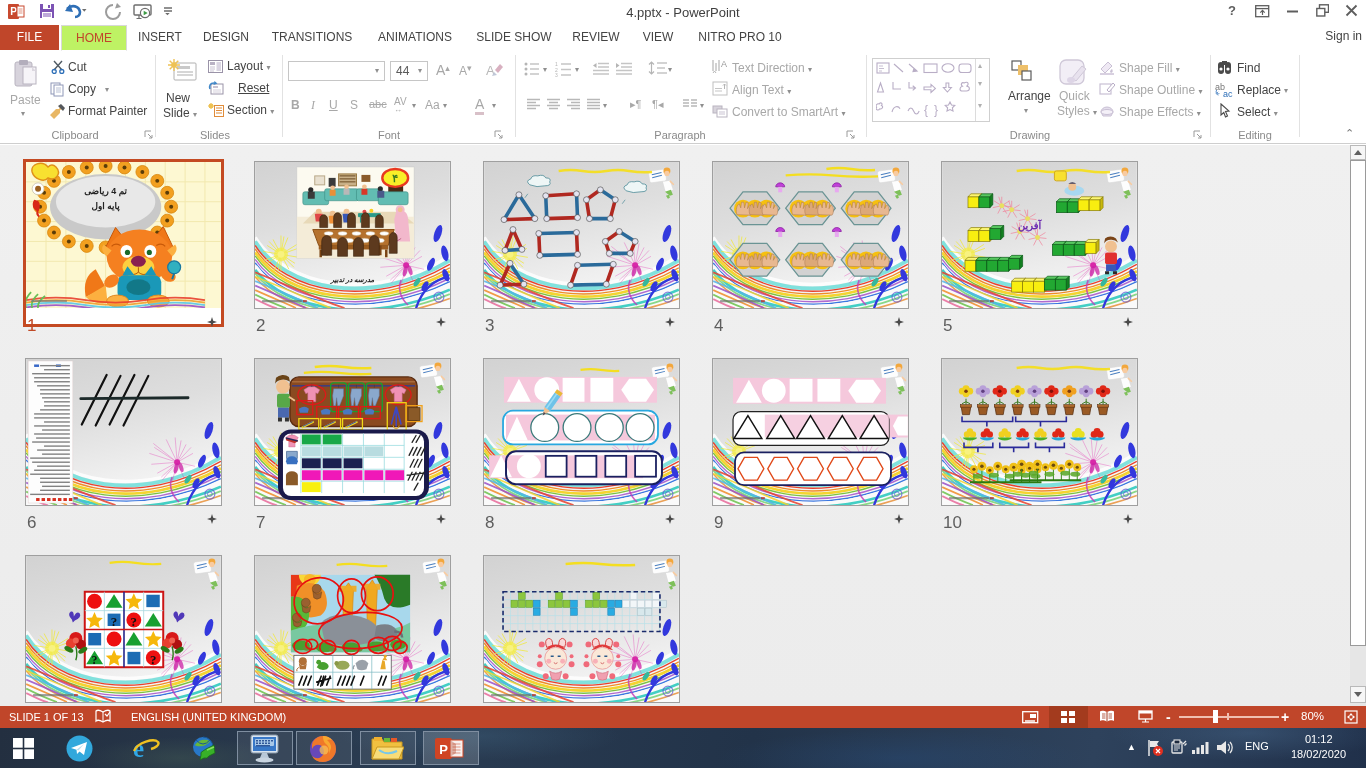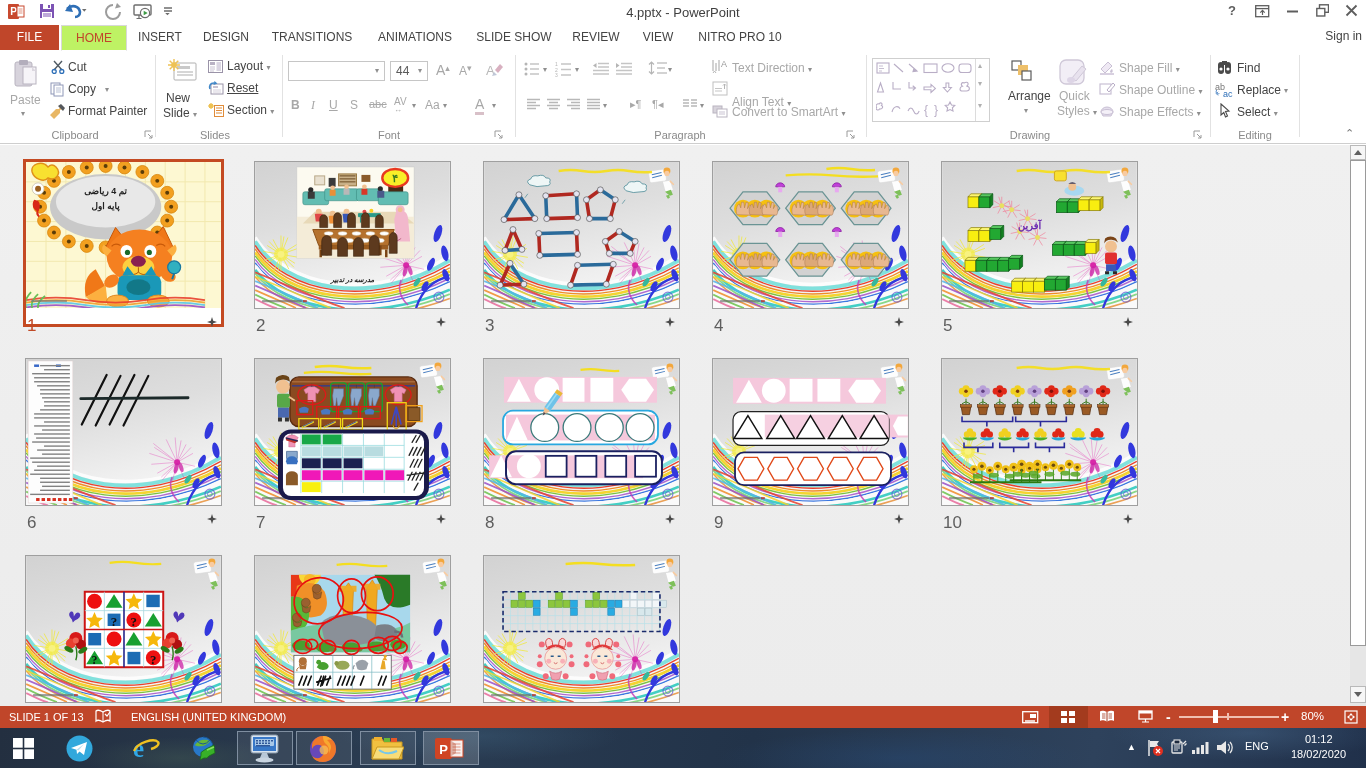--- a/index.html
+++ b/index.html
@@ -172,21 +172,21 @@
         <rect x="8.5" y="2" width="4.5" height="9" fill="#dad5e2"></rect>
       </svg>
  <div class="btxt" style="left:227px;top:8px;">Layout <span class="dd">▾</span></div>
  <svg class="abs" style="left:208px;top:30px" width="16" height="15" viewBox="0 0 16 15">
         <rect x="3" y="3" width="12" height="10" fill="#fff" stroke="#9a93a8"></rect>
         <rect x="5" y="5" width="5" height="2" fill="#c9c3d2"></rect>
         <path d="M5 9h8M5 11h8" stroke="#d5d0dc"></path>
         <path d="M6 2 C2 2 1 5 2 8" stroke="#3f87c8" stroke-width="1.6" fill="none"></path>
         <path d="M6.5 0 l3 2.5 -4 1.5 z" fill="#3f87c8"></path>
       </svg>
- <div class="btxt" style="left:227px;top:30px;text-decoration:underline;">Reset</div>
+ <div class="btxt" style="left:238px;top:30px;text-decoration:underline;">Reset</div>
  <svg class="abs" style="left:208px;top:52px" width="16" height="15" viewBox="0 0 16 15">
         <circle cx="3" cy="3" r="2.4" fill="#eec255"></circle>
         <path d="M3 0v1.4M3 4.6V6M0 3h1.4M4.6 3H6M1 1l1 1M4 4l1 1M5 1L4 2M2 4L1 5" stroke="#eec255" stroke-width="1"></path>
         <rect x="6.5" y="2.5" width="9" height="11" fill="#fff" stroke="#e08c3a"></rect>
         <path d="M8 5h6M8 7.5h6M8 10h6" stroke="#e08c3a" stroke-width="1.2"></path>
       </svg>
  <div class="btxt" style="left:227px;top:52px;">Section <span class="dd">▾</span></div>
  <div class="glabel" style="left:185px;width:60px;">Slides</div>
  <div class="gsep" style="left:282px"></div>
 
@@ -270,21 +270,21 @@
         <path d="M1 1v11M4 4v8M7 1v11" stroke="#b5b5b5" stroke-width="1.2"></path>
         <text x="9" y="8" font-size="9" fill="#9a9a9a">A</text>
         <path d="M1 14 l1.5-2 1.5 2" fill="none" stroke="#b5b5b5"></path>
       </svg>
  <div class="gtxt" style="left:732px;top:10px;">Text Direction <span class="dd">▾</span></div>
  <svg class="abs" style="left:712px;top:30px" width="16" height="15" viewBox="0 0 16 15">
         <rect x="1" y="1" width="14" height="13" fill="none" stroke="#c0c0c0"></rect>
         <path d="M3 7.5h7M3 10h7" stroke="#c5c5c5"></path>
         <path d="M12.5 3 v5 M11 4.5 l1.5-1.5 1.5 1.5" stroke="#b5b5b5" fill="none"></path>
       </svg>
- <div class="gtxt" style="left:732px;top:32px;margin-top:12px;">Align Text <span class="dd">▾</span></div>
+ <div class="gtxt" style="left:732px;top:32px;">Align Text <span class="dd">▾</span></div>
  <svg class="abs" style="left:712px;top:52px" width="16" height="15" viewBox="0 0 16 15">
         <rect x="1" y="3" width="9" height="7" fill="#d8d4dc" stroke="#b9b4c0"></rect>
         <rect x="5" y="6" width="10" height="8" fill="#fff" stroke="#b9b4c0"></rect>
         <path d="M7 9h6M7 11h6" stroke="#c9c3d2"></path>
       </svg>
  <div class="gtxt" style="left:732px;top:54px;">Convert to SmartArt <span class="dd">▾</span></div>
  <div class="glabel" style="left:640px;width:80px;">Paragraph</div>
  <svg class="launcher" style="left:846px" width="10" height="10" viewBox="0 0 10 10">
         <path d="M1 1 h6 M1 1 v6" stroke="#9a9a9a"></path>
         <path d="M4 4 l4 4 m0-3 v3 h-3" stroke="#9a9a9a" fill="none"></path>

